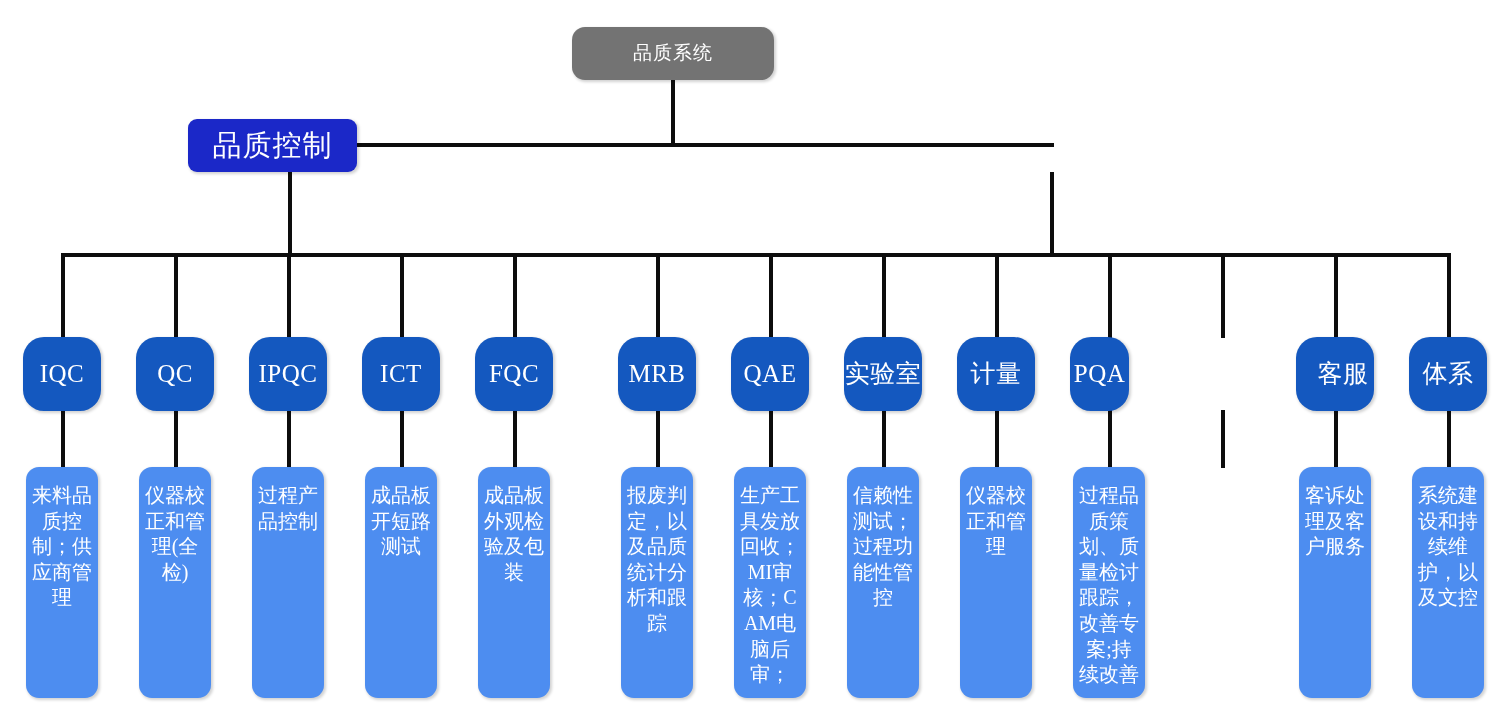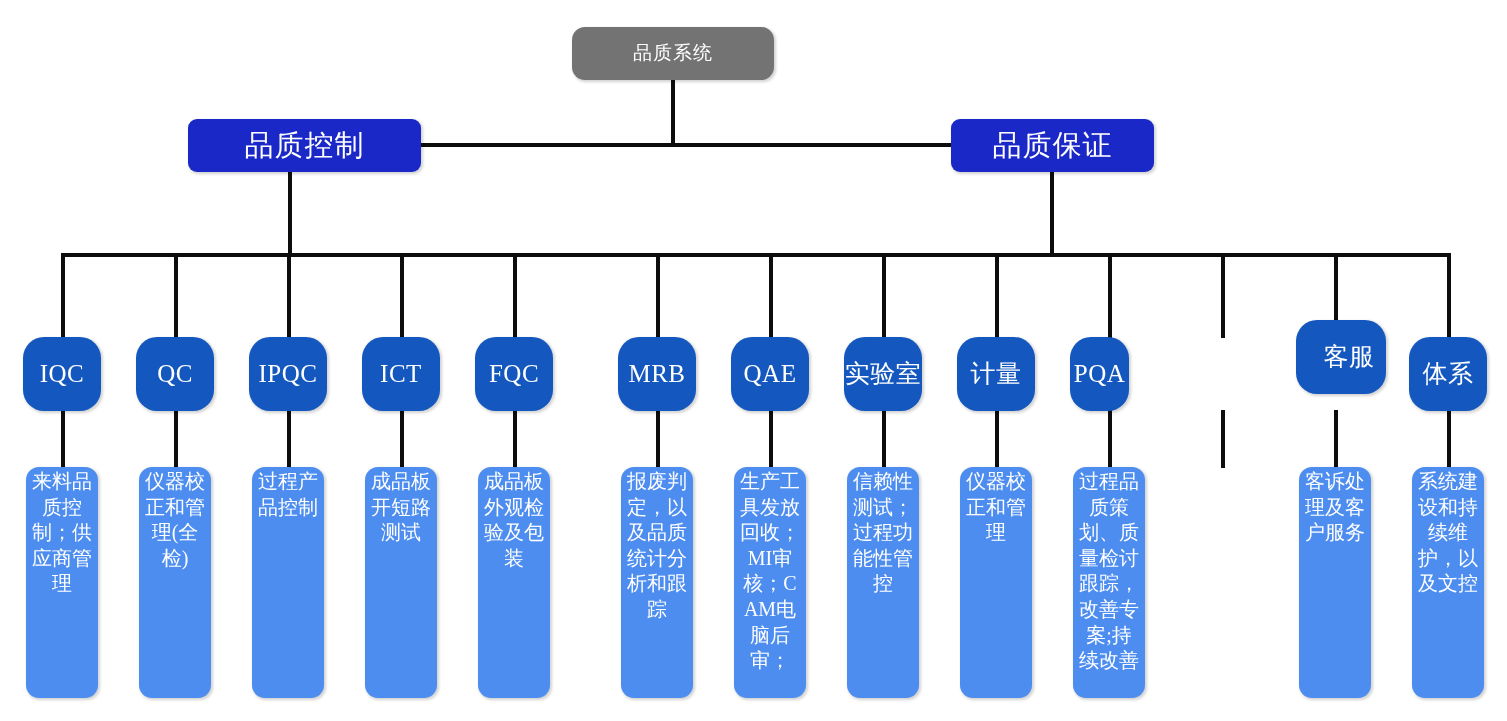--- a/index.html
+++ b/index.html
@@ -54,21 +54,21 @@
     background: #1458bf;
     font-size: 25px;
     border-radius: 21px;
     letter-spacing: 0.5px;
   }
   .node-desc {
     background: #4d8df0;
     font-size: 20px;
     border-radius: 13px;
     align-items: flex-start;
-    padding: 2px 6px 8px 6px;
+    padding: 16px 6px 8px 6px;
     line-height: 1.28;
     letter-spacing: 0px;
   }
   .node-desc .txt { display: block; width: 100%; }
 </style>
 </head>
 <body>
 
 <div id="chart-root">
 
@@ -103,34 +103,33 @@
   <div class="conn conn-v" style="left:769px;  top:410px; height:58px;"></div>
   <div class="conn conn-v" style="left:882px;  top:410px; height:58px;"></div>
   <div class="conn conn-v" style="left:995px; top:410px; height:58px;"></div>
   <div class="conn conn-v" style="left:1108px; top:410px; height:58px;"></div>
   <div class="conn conn-v" style="left:1221px; top:410px; height:58px;"></div>
   <div class="conn conn-v" style="left:1334px; top:410px; height:58px;"></div>
   <div class="conn conn-v" style="left:1447px; top:410px; height:58px;"></div>
 
   <div class="node node-root" style="left:572px; top:27px; width:202px; height:53px;">品质系统</div>
 
-  <div class="node node-branch" style="left:188px; top:119px; width:233px; height:53px;">品质控制</div>
-  <div class="node node-branch" style="left:951px; top:119px; width:203px; height:53px;">品质保证</div>
+  <div class="node node-branch" style="left:188px; top:119px; width:169px; height:53px;">品质控制</div>
 
   <div class="node node-dept" style="left:23px; top:337px; width:78px; height:74px;">IQC</div>
   <div class="node node-dept" style="left:136px; top:337px; width:78px; height:74px;">QC</div>
   <div class="node node-dept" style="left:249px; top:337px; width:78px; height:74px;">IPQC</div>
   <div class="node node-dept" style="left:362px; top:337px; width:78px; height:74px;">ICT</div>
   <div class="node node-dept" style="left:475px; top:337px; width:78px; height:74px;">FQC</div>
   <div class="node node-dept" style="left:618px; top:337px; width:78px; height:74px;">MRB</div>
   <div class="node node-dept" style="left:731px; top:337px; width:78px; height:74px;">QAE</div>
   <div class="node node-dept" style="left:844px; top:337px; width:78px; height:74px;">实验室</div>
   <div class="node node-dept" style="left:957px; top:337px; width:78px; height:74px;">计量</div>
   <div class="node node-dept" style="left:1070px; top:337px; width:59px; height:74px;">PQA</div>
-  <div class="node node-dept" style="left:1296px; top:320px; width:90px; height:74px;padding-left:16px;">客服</div>
+  <div class="node node-dept" style="left:1296px; top:337px; width:78px; height:74px;padding-left:16px;">客服</div>
   <div class="node node-dept" style="left:1409px; top:337px; width:78px; height:74px;">体系</div>
 
   <div class="node node-desc" style="left:26px; top:467px; width:72px; height:231px;">
     <span class="txt">来料品质控制；供应商管理</span>
   </div>
   <div class="node node-desc" style="left:139px; top:467px; width:72px; height:231px;">
     <span class="txt">仪器校正和管理(全检)</span>
   </div>
   <div class="node node-desc" style="left:252px; top:467px; width:72px; height:231px;">
     <span class="txt">过程产品控制</span>

